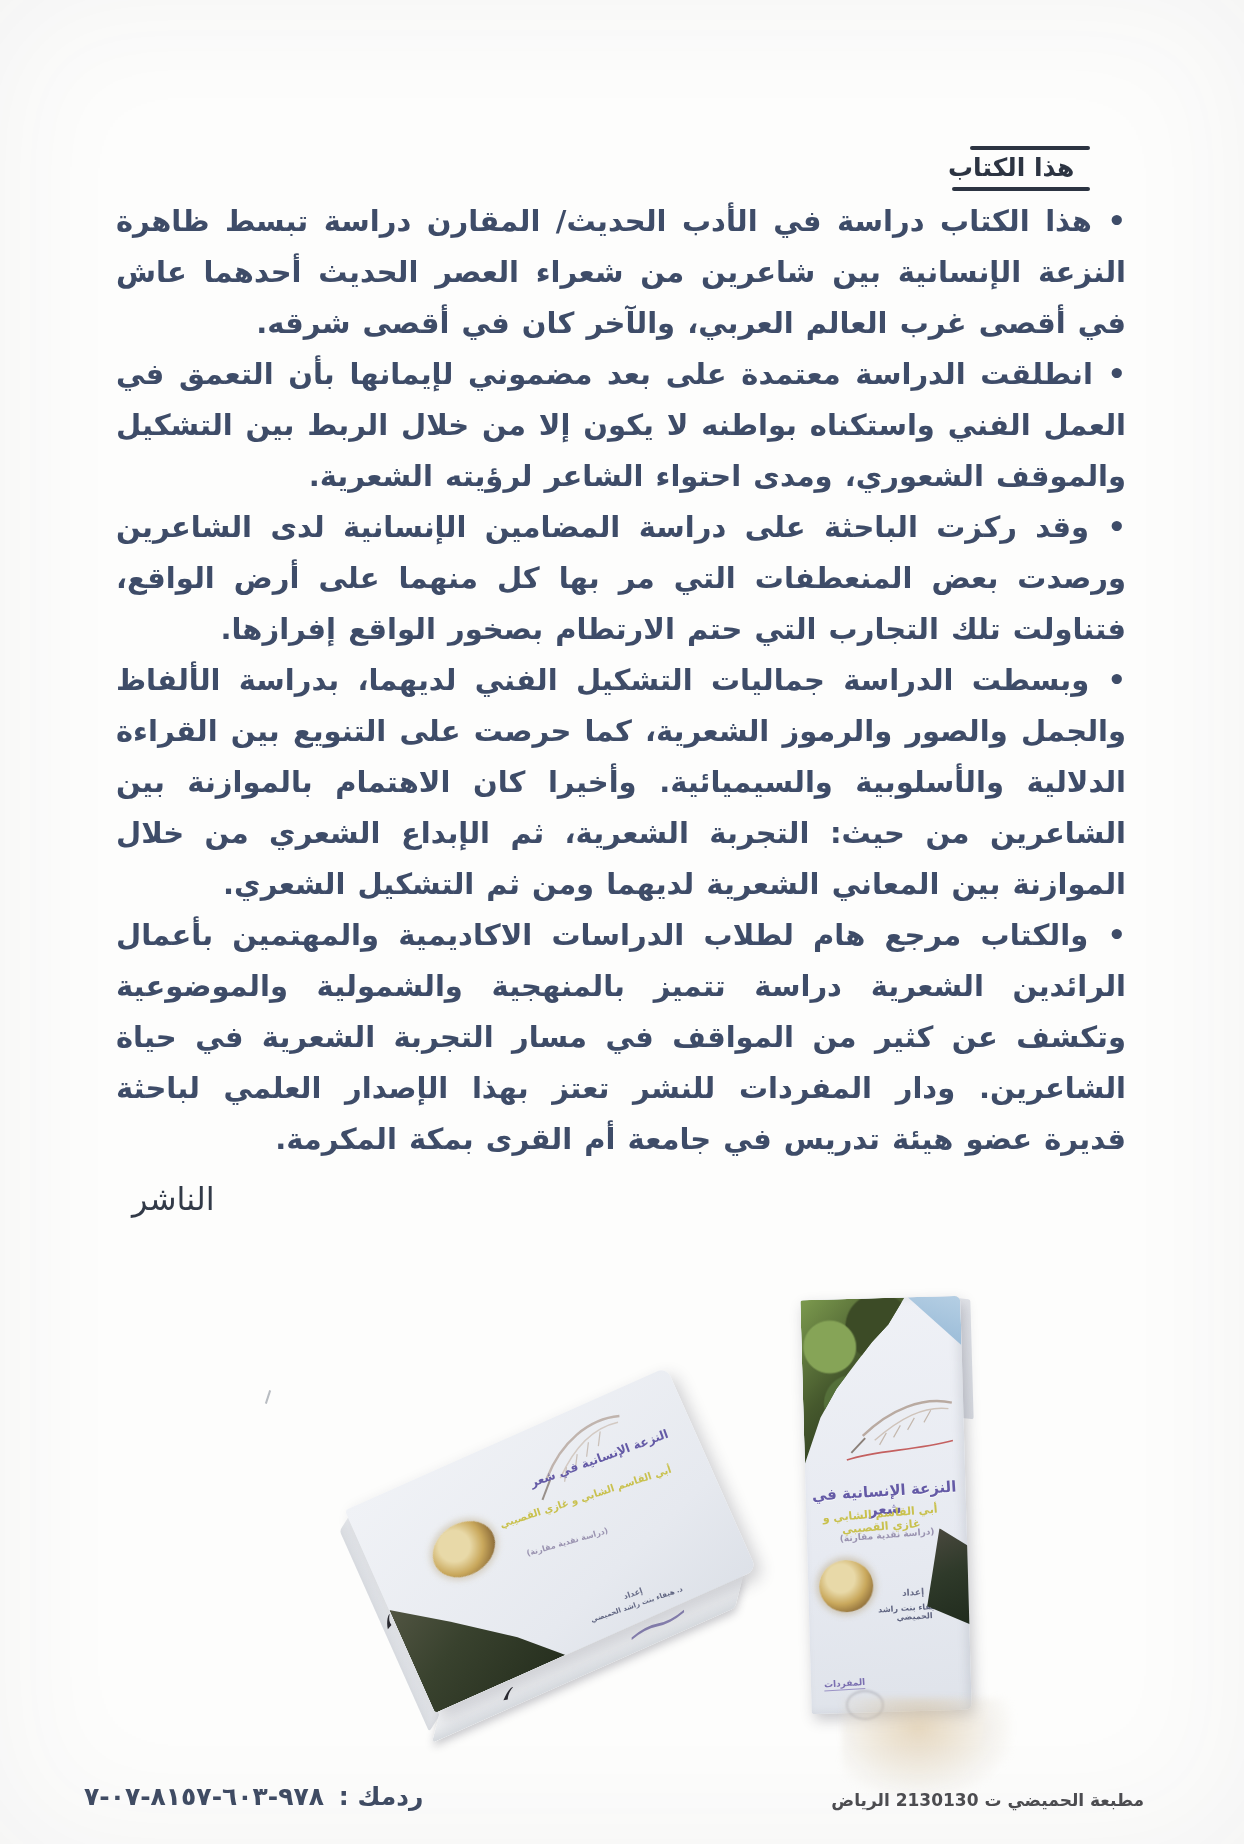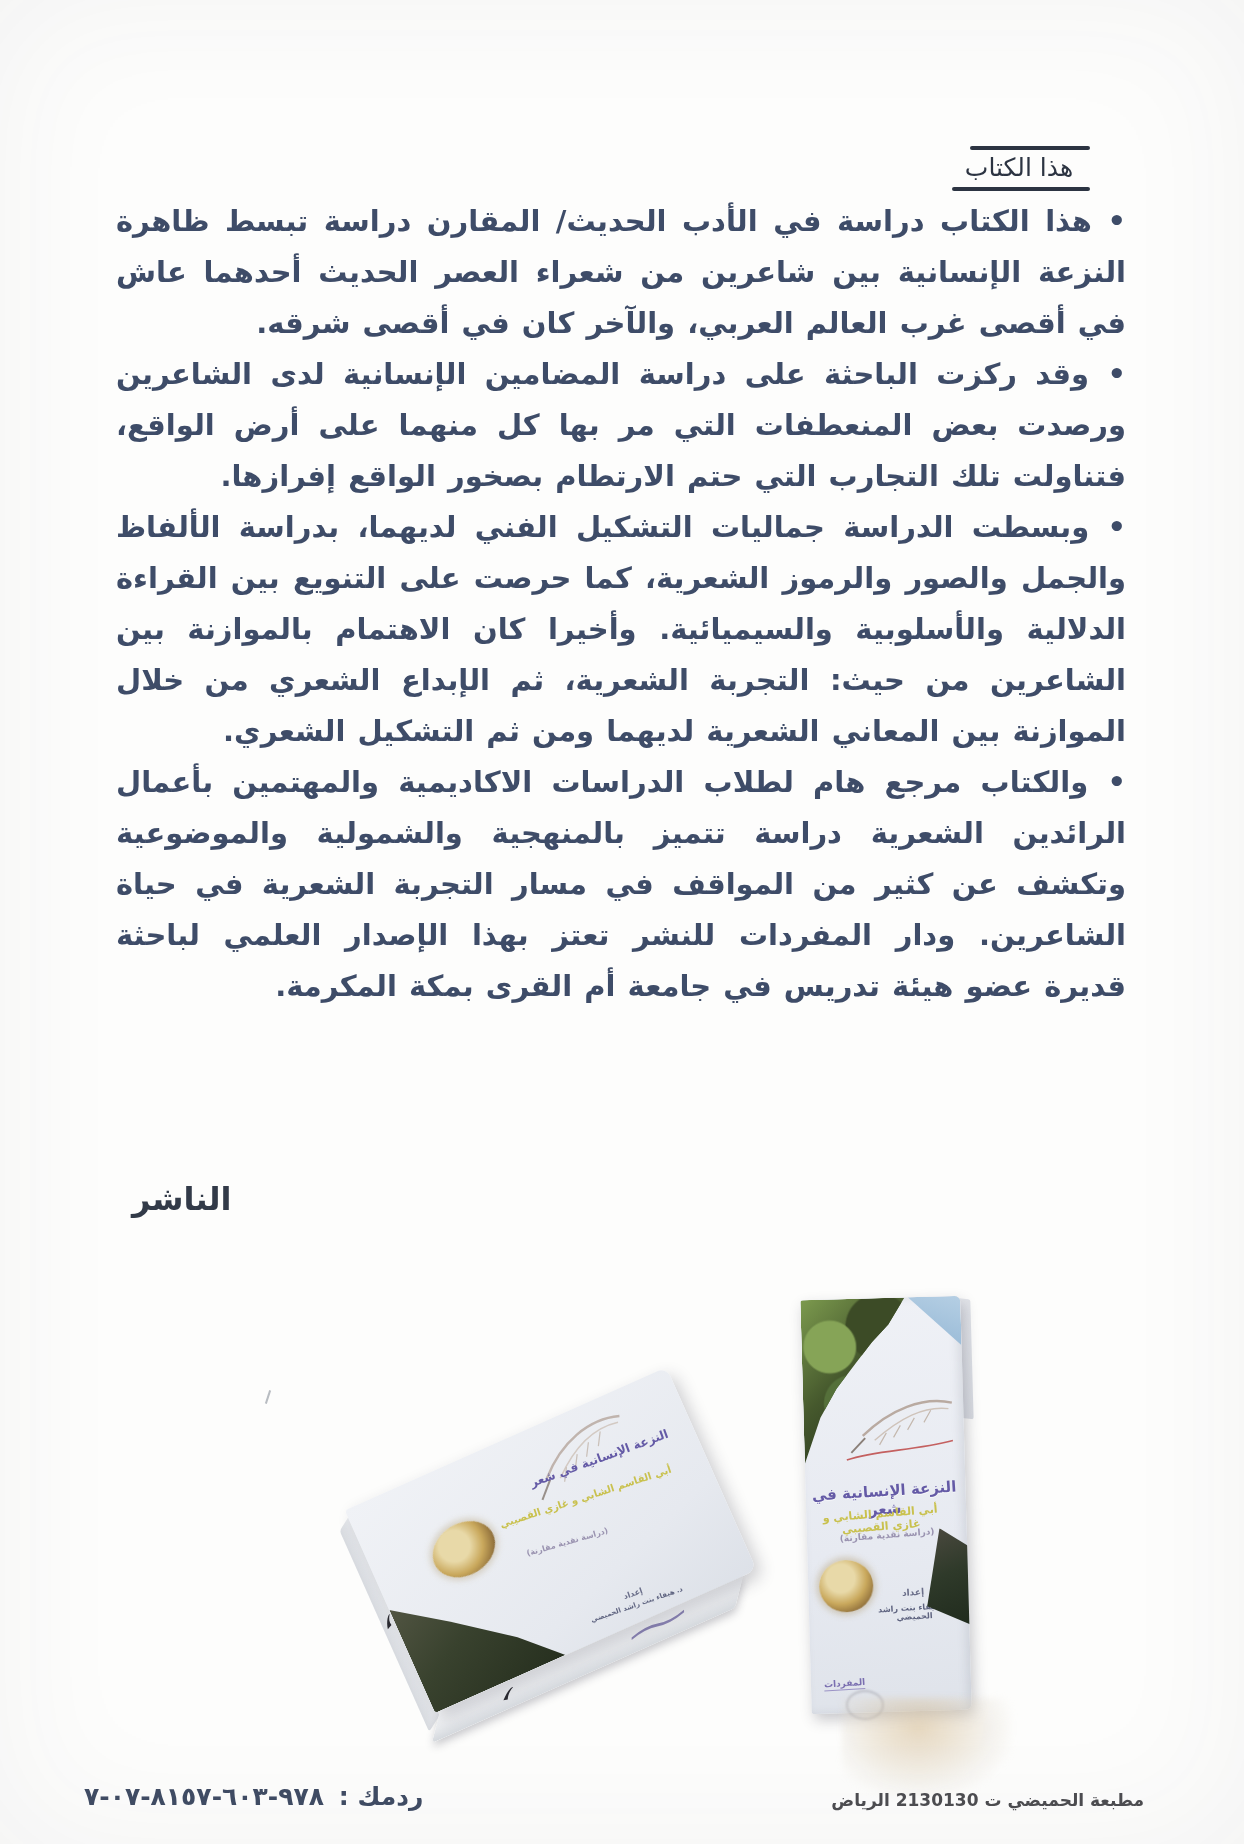--- a/index.html
+++ b/index.html
@@ -10,33 +10,33 @@
     background:#fdfdfc;
     font-family:"DejaVu Sans",sans-serif;
     overflow:hidden;
     box-shadow:inset 0 0 140px rgba(60,60,70,.05);
   }
   
   .header{position:absolute;top:146px;right:154px;width:142px;color:#2c3442;}
   .header .rule{background:#2c3442;border-radius:2px;}
   .header .rule-top{height:4px;width:120px;margin:0 0 3px auto;}
   .header .rule-bottom{height:4px;width:138px;margin:4px 0 0 auto;}
-  .header-title{font-size:25px;font-weight:normal;text-align:center;direction:rtl;line-height:30px;}
+  .header-title{font-size:25px;font-weight:bold;text-align:left;direction:rtl;line-height:30px;}
   
   .body-text{
     position:absolute;top:196px;right:118px;width:1010px;
     direction:rtl;text-align:justify;
     font-size:29px;font-weight:bold;color:#3e4c68;
     line-height:51px;letter-spacing:.2px;word-spacing:2px;
   }
   .body-text p{margin:0;}
   
   .publisher{
     position:absolute;top:1180px;left:132px;
-    font-size:32px;font-weight:bold;color:#323a48;direction:rtl;
+    font-size:32px;font-weight:normal;color:#323a48;direction:rtl;
   }
   
   .stray-mark{position:absolute;left:267px;top:1390px;width:2px;height:14px;background:#9aa0a8;transform:rotate(18deg);opacity:.7;}
   
   .books{position:absolute;left:0;top:1260px;width:1244px;height:540px;}
   
   .book-standing{
     position:absolute;left:806px;top:38px;width:160px;height:414px;
     transform:rotate(-1.6deg);
   }
@@ -194,20 +194,21 @@
 <div class="page">
 
   <div class="header">
     <div class="rule rule-top"></div>
     <div class="header-title">هذا الكتاب</div>
     <div class="rule rule-bottom"></div>
   </div>
 
   <div class="body-text">
     <p>• هذا الكتاب دراسة في الأدب الحديث/ المقارن دراسة تبسط ظاهرة النزعة الإنسانية بين شاعرين من شعراء العصر الحديث أحدهما عاش في أقصى غرب العالم العربي، والآخر كان في أقصى شرقه.</p>
+    <p>• انطلقت الدراسة معتمدة على بعد مضموني لإيمانها بأن التعمق في العمل الفني واستكناه بواطنه لا يكون إلا من خلال الربط بين التشكيل والموقف الشعوري، ومدى احتواء الشاعر لرؤيته الشعرية.</p>
     <p>• وقد ركزت الباحثة على دراسة المضامين الإنسانية لدى الشاعرين ورصدت بعض المنعطفات التي مر بها كل منهما على أرض الواقع، فتناولت تلك التجارب التي حتم الارتطام بصخور الواقع إفرازها.</p>
     <p>• وبسطت الدراسة جماليات التشكيل الفني لديهما، بدراسة الألفاظ والجمل والصور والرموز الشعرية، كما حرصت على التنويع بين القراءة الدلالية والأسلوبية والسيميائية. وأخيرا كان الاهتمام بالموازنة بين الشاعرين من حيث: التجربة الشعرية، ثم الإبداع الشعري من خلال الموازنة بين المعاني الشعرية لديهما ومن ثم التشكيل الشعري.</p>
     <p>• والكتاب مرجع هام لطلاب الدراسات الاكاديمية والمهتمين بأعمال الرائدين الشعرية دراسة تتميز بالمنهجية والشمولية والموضوعية وتكشف عن كثير من المواقف في مسار التجربة الشعرية في حياة الشاعرين. ودار المفردات للنشر تعتز بهذا الإصدار العلمي لباحثة قديرة عضو هيئة تدريس في جامعة أم القرى بمكة المكرمة.</p>
   </div>
 
   <div class="publisher">الناشر</div>
 
   <div class="stray-mark"></div>
 
   <div class="books">

